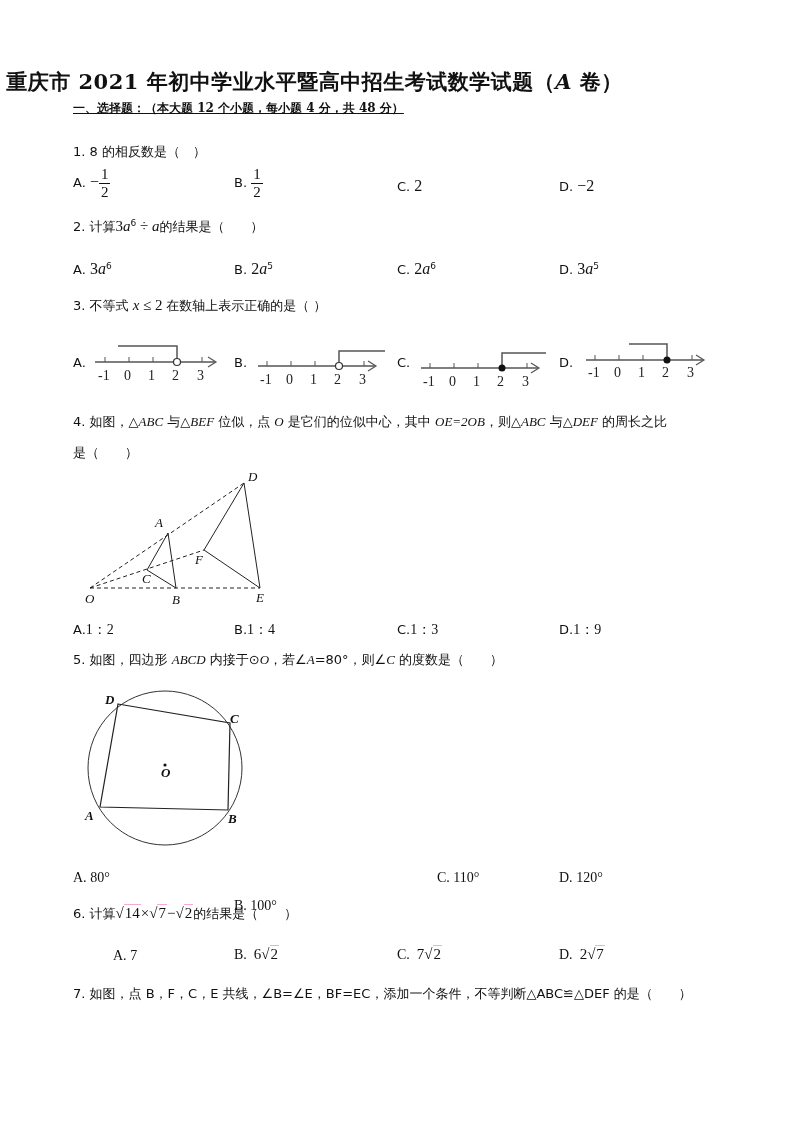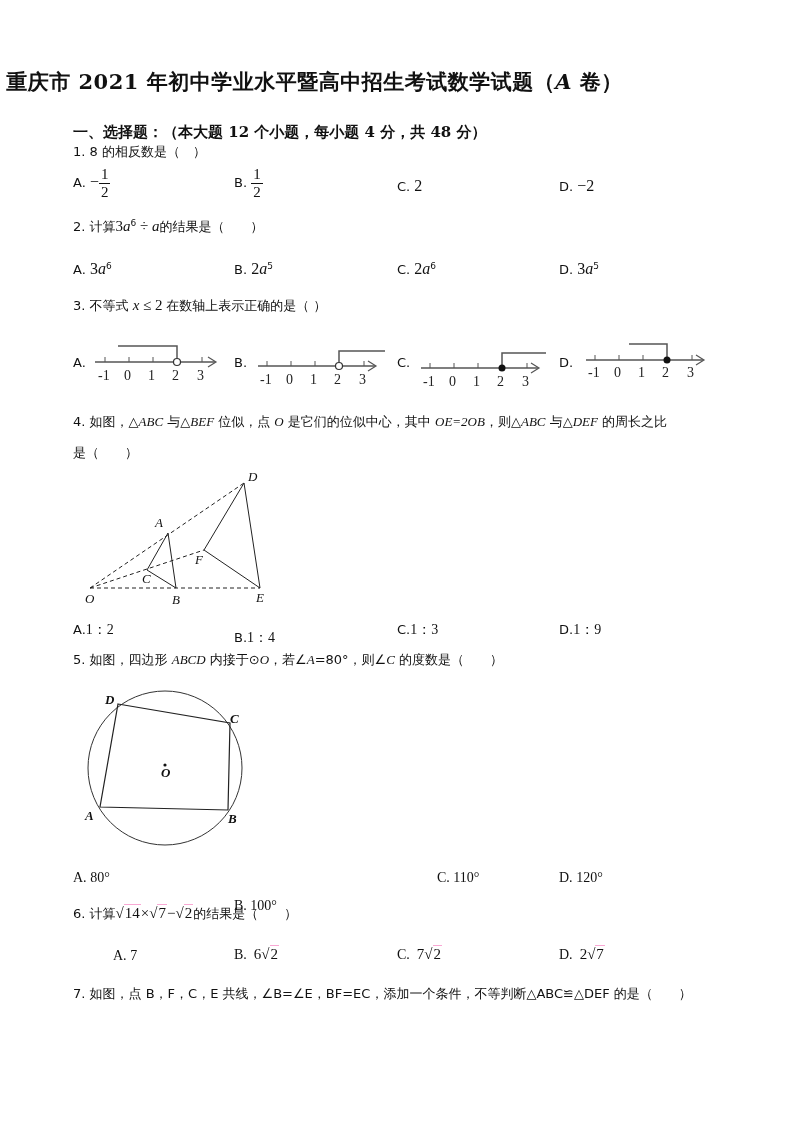--- a/index.html
+++ b/index.html
@@ -1,20 +1,20 @@
 <!DOCTYPE html>
 <html><head>
 <meta charset="utf-8">
 <style>
   html, body { margin:0; padding:0; background:#ffffff; }
   body { width:793px; height:1122px; position:relative; overflow:hidden; color:#111; font-family:"DejaVu Serif", serif; }
   .abs { position:absolute; }
   .title { left:0; width:629px; top:68px; text-align:center; font-size:21px; font-weight:bold; letter-spacing:0.5px; font-family:"DejaVu Serif", serif; }
   .title i { font-style:italic; }
-  .section { left:73px; top:123px; font-size:15px; font-weight:bold; font-family:"DejaVu Serif", serif; }
+  .section { left:73px; top:100px; font-size:12px; font-weight:bold; font-family:"DejaVu Serif", serif;text-decoration:underline; }
   .q { left:73px; font-size:13px; font-family:"DejaVu Sans", sans-serif; white-space:nowrap; }
   .q .m { font-family:"Liberation Serif", serif; font-size:15px; }
   .q i, .opt i { font-family:"Liberation Serif", serif; font-style:italic; }
   .opt { font-size:13px; font-family:"DejaVu Sans", sans-serif; white-space:nowrap; }
   .opt .m { font-family:"Liberation Serif", serif; font-size:16px; }
   .frac { display:inline-flex; flex-direction:column; align-items:center; vertical-align:middle; font-family:"Liberation Serif", serif; font-size:15px; line-height:17px; }
   .frac .num { border-bottom:1px solid #111; padding:0 2px; }
   sup { font-size:9px; }
   .sqrt { font-family:"Liberation Serif", serif; font-size:15px; }
   .sqrt .rad { border-top:1px solid #f9a8d4; padding:0 1px; }
@@ -184,21 +184,21 @@
     <text x="72" y="118">C</text>
     <text x="102" y="139">B</text>
     <text x="178" y="16">D</text>
     <text x="125" y="99">F</text>
     <text x="186" y="137">E</text>
     <text x="15" y="138">O</text>
   </g>
 </svg>
 
 <div class="abs opt" style="left:73px;top:621px;"><span>A.</span><span class="ser">1：2</span></div>
-<div class="abs opt" style="left:234px;top:621px;margin-top:8px;"><span>B.</span><span class="ser">1：4</span></div>
+<div class="abs opt" style="left:234px;top:621px;"><span>B.</span><span class="ser">1：4</span></div>
 <div class="abs opt" style="left:397px;top:621px;"><span>C.</span><span class="ser">1：3</span></div>
 <div class="abs opt" style="left:559px;top:621px;"><span>D.</span><span class="ser">1：9</span></div>
 
 <div class="abs q" style="top:651px;">
   <span>5.</span>
   <span>如图，四边形 </span><i>ABCD</i><span> 内接于⊙</span><i>O</i><span>，若∠</span><i>A</i><span>=80°，则∠</span><i>C</i><span> 的度数是（　　）</span>
 </div>
 
 <svg class="abs" style="left:75px;top:680px;" width="190" height="180">
   <circle cx="90" cy="88" r="77" fill="none" stroke="#333" stroke-width="1"></circle>

